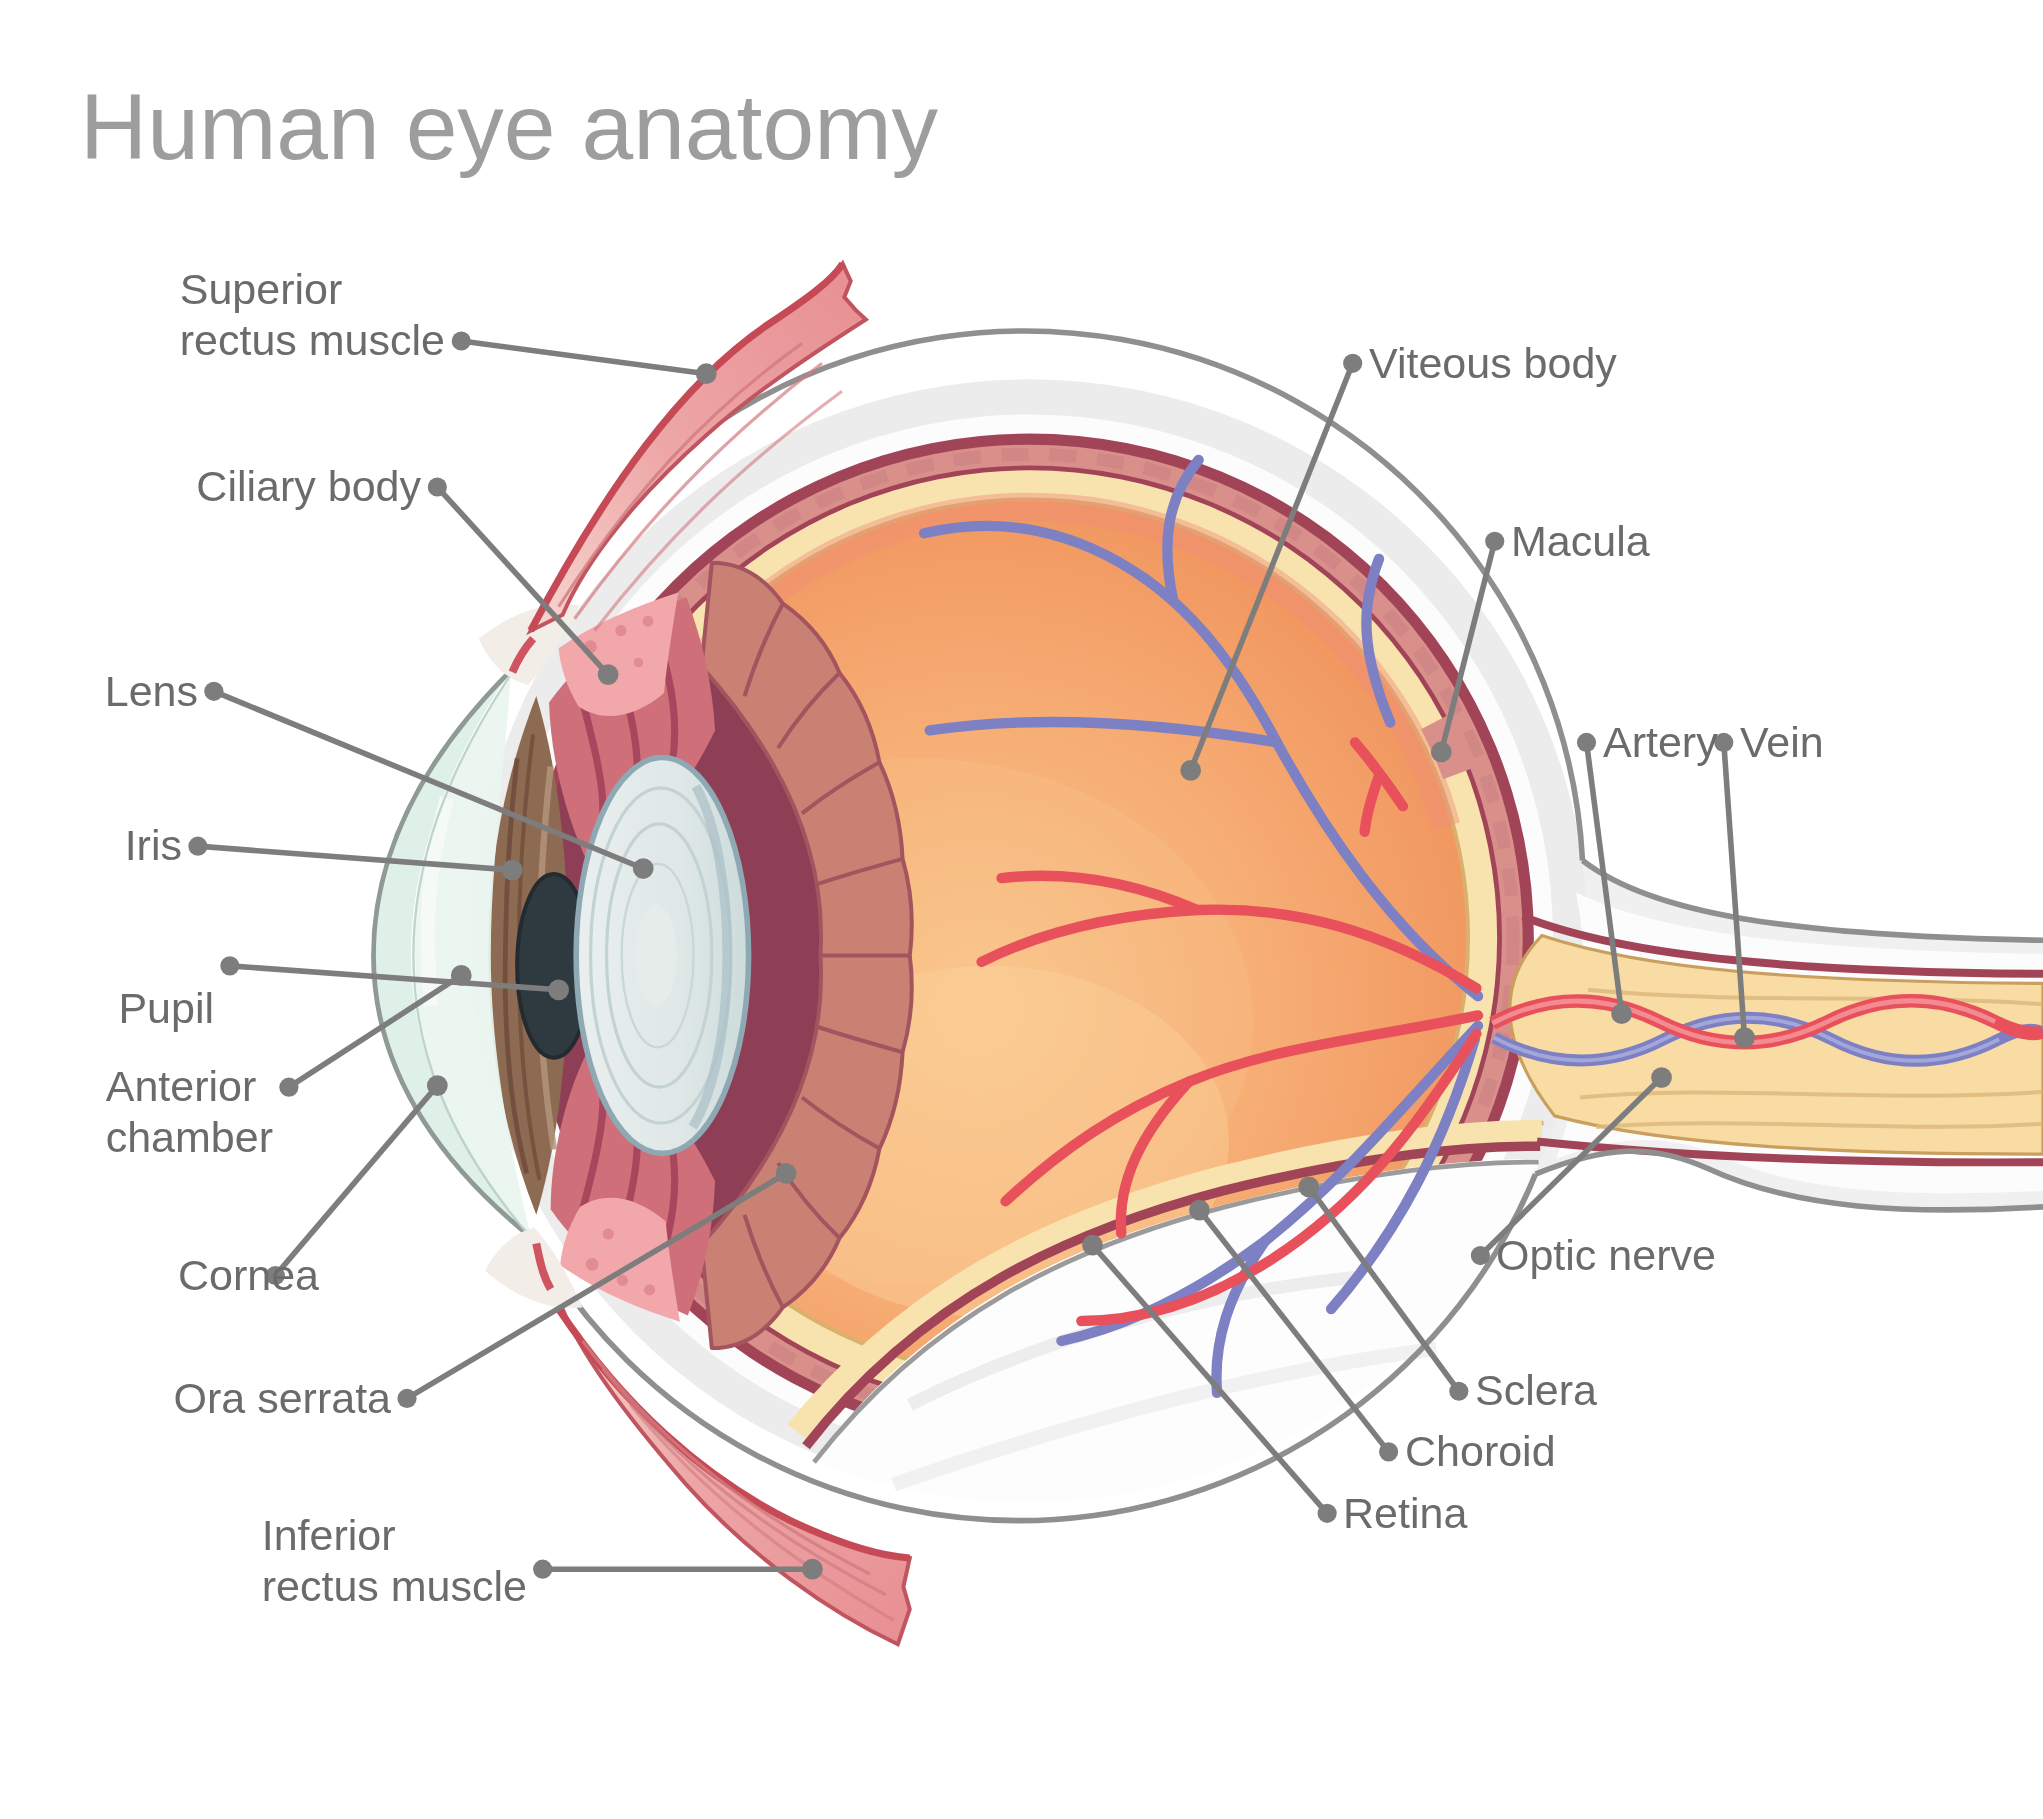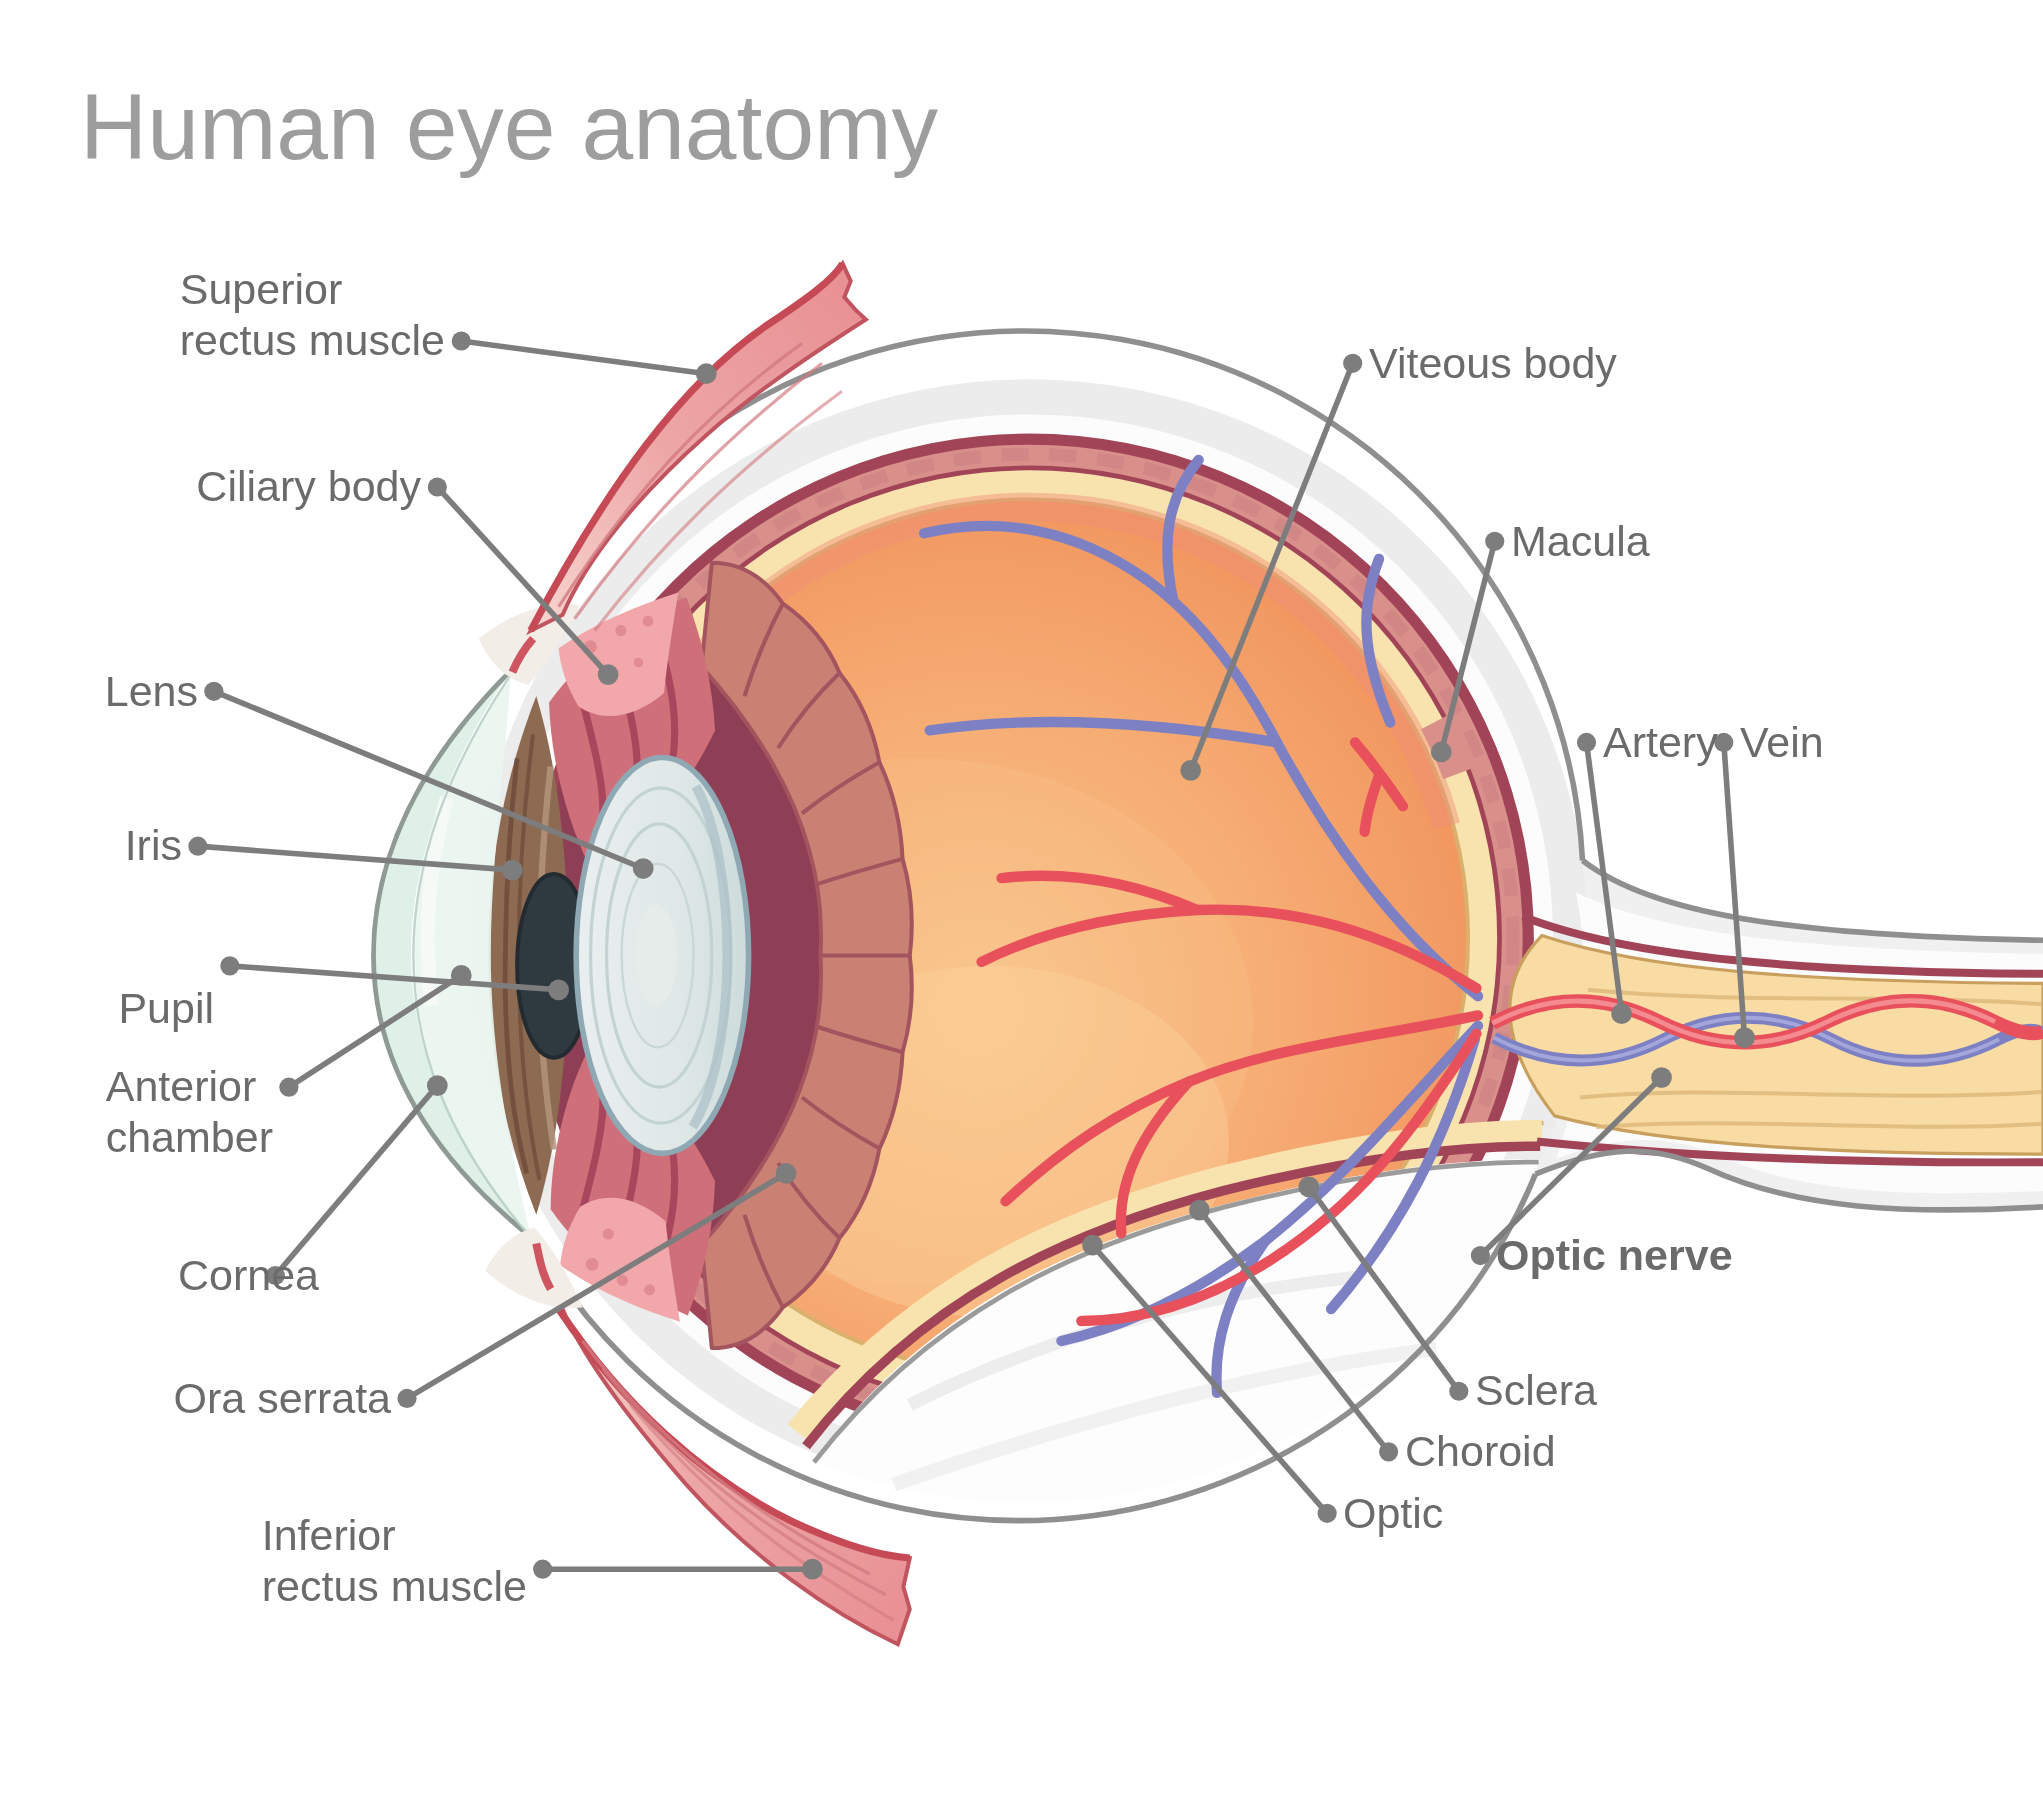--- a/index.html
+++ b/index.html
@@ -317,26 +317,26 @@
     </div>
     <div class="label" style="top: 516px; left: 1511px;">
       <div>Macula</div>
     </div>
     <div class="label" style="top: 717px; left: 1603px;">
       <div>Artery</div>
     </div>
     <div class="label" style="top: 717px; left: 1740px;">
       <div>Vein</div>
     </div>
-    <div class="label" style="top: 1230px; left: 1496px; font-weight: bold;">
+    <div class="label" style="top: 1230px; left: 1496px;">
       <div>Optic nerve</div>
     </div>
     <div class="label" style="top: 1365px; left: 1475px;">
       <div>Sclera</div>
     </div>
     <div class="label" style="top: 1426px; left: 1405px;">
       <div>Choroid</div>
     </div>
     <div class="label" style="top: 1488px; left: 1343px;">
-      <div>Optic</div>
+      <div>Retina</div>
     </div>
   </div>
 
 
 </body></html>

